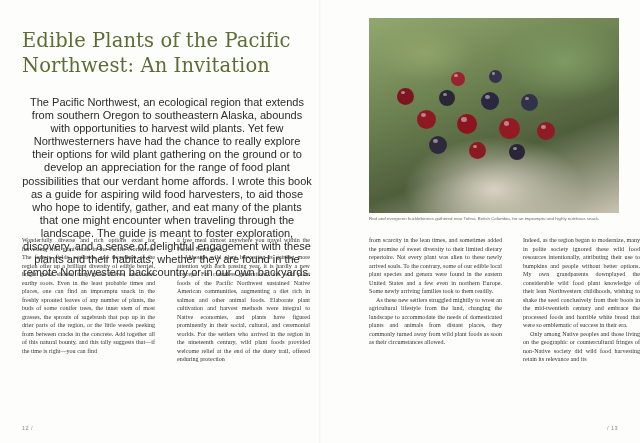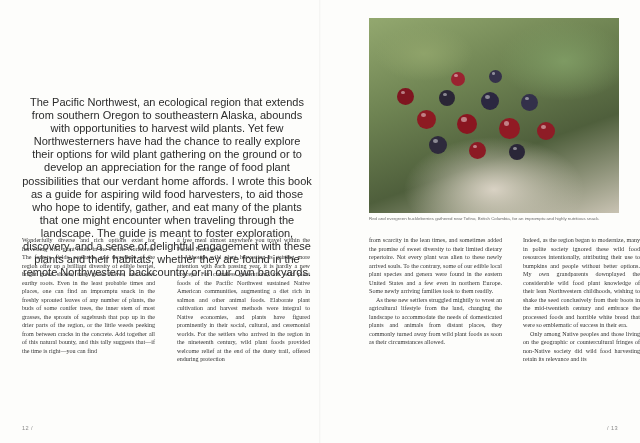--- a/index.html
+++ b/index.html
@@ -142,20 +142,21 @@
   .folio-left { left: 22px; }
   .folio-right { right: 22px; }
 </style>
 </head>
 <body>
 
 <div class="page">
 
   <div class="gutter"></div>
 
+  <h1 class="title">Edible Plants of the Pacific Northwest: An Invitation</h1>
 
   <div class="intro">The Pacific Northwest, an ecological region that extends from southern Oregon to southeastern Alaska, abounds with opportunities to harvest wild plants. Yet few Northwesterners have had the chance to really explore their options for wild plant gathering on the ground or to develop an appreciation for the range of food plant possibilities that our verdant home affords. I wrote this book as a guide for aspiring wild food harvesters, to aid those who hope to identify, gather, and eat many of the plants that one might encounter when traveling through the landscape. The guide is meant to foster exploration, discovery, and a sense of delightful engagement with these plants and their habitats, whether they are found in the remote Northwestern backcountry or in our own backyards.</div>
 
   <div class="photo">
     <div class="photo-inner">
       <div class="berry" style="left:28px;top:70px;width:17px;height:17px;background:#7f1520;"></div>
       <div class="berry" style="left:48px;top:92px;width:19px;height:19px;background:#8d1a22;"></div>
       <div class="berry" style="left:70px;top:72px;width:16px;height:16px;background:#2a2636;"></div>
       <div class="berry" style="left:88px;top:96px;width:20px;height:20px;background:#8a1520;"></div>
       <div class="berry" style="left:112px;top:74px;width:18px;height:18px;background:#2b2740;"></div>

